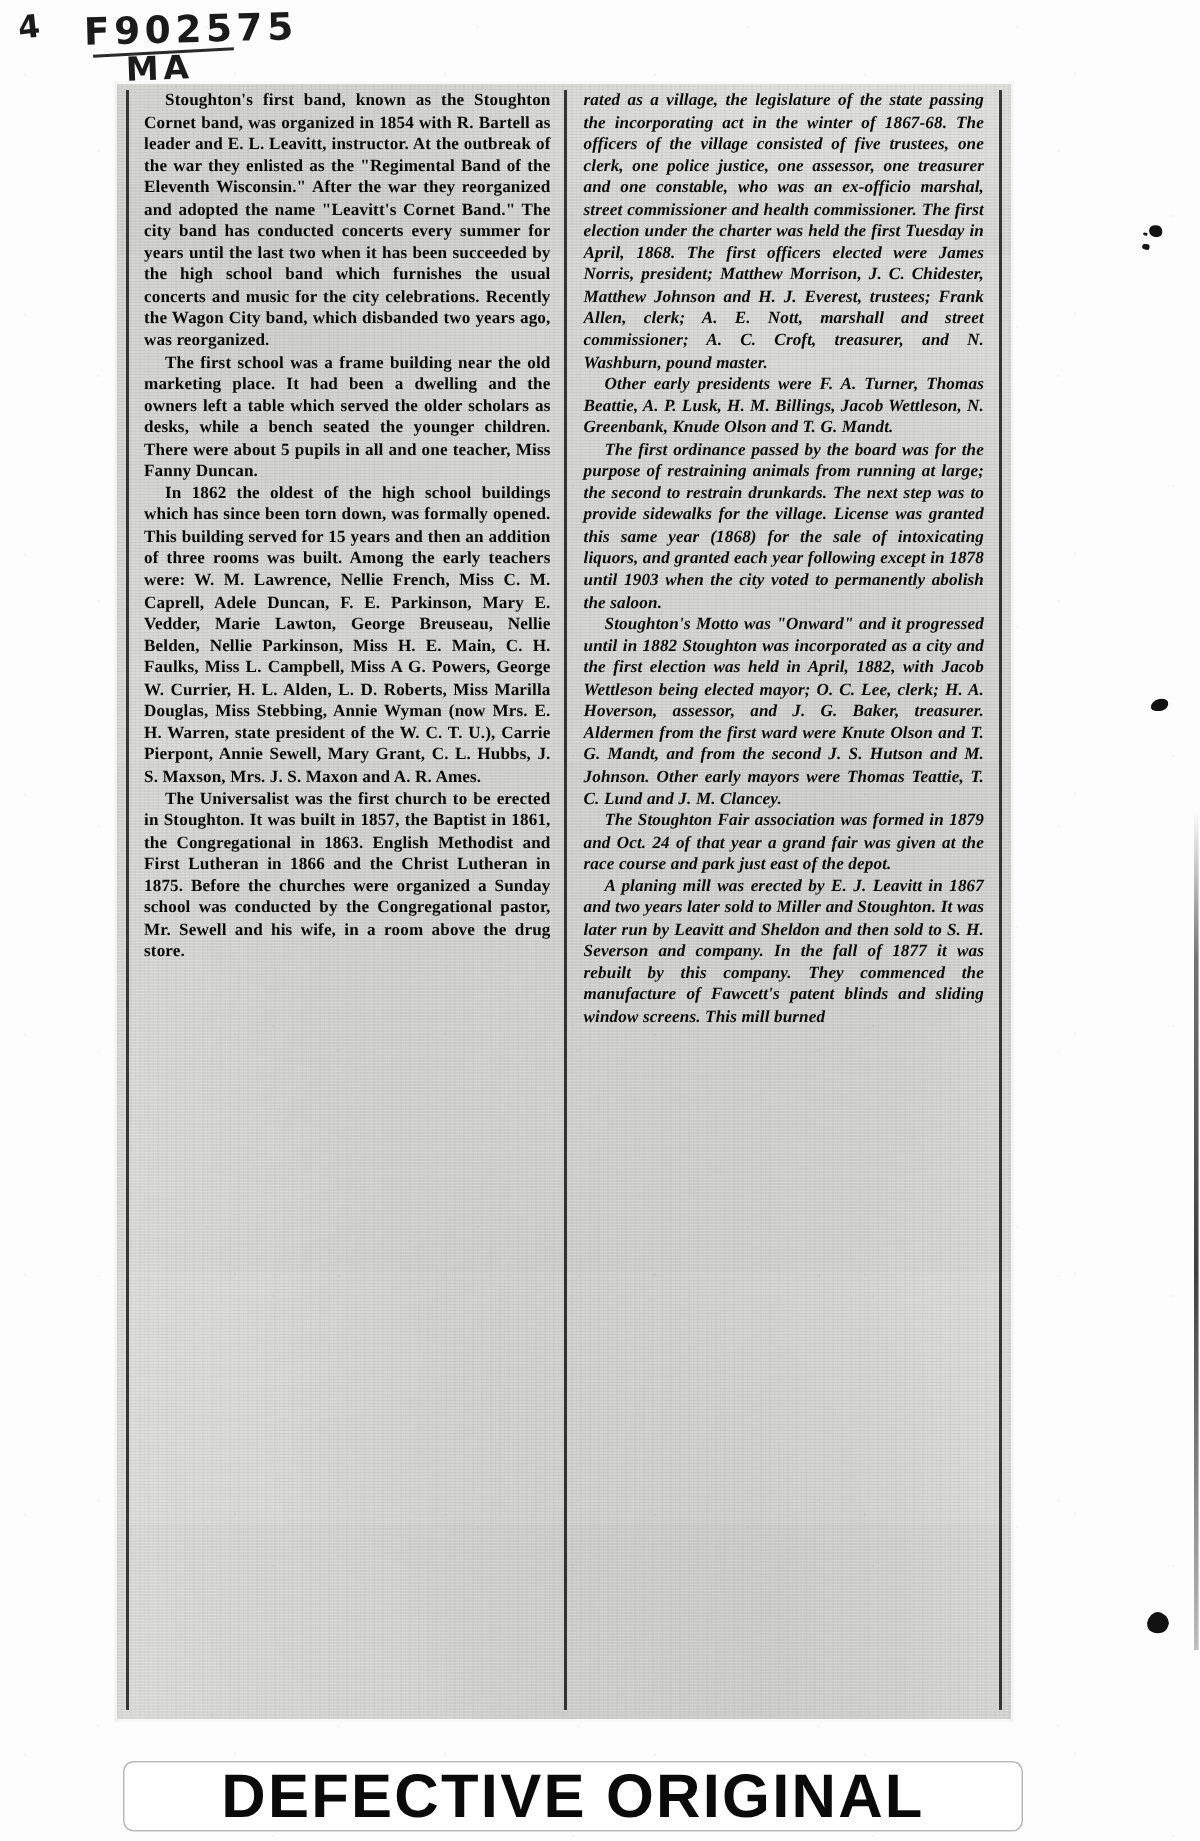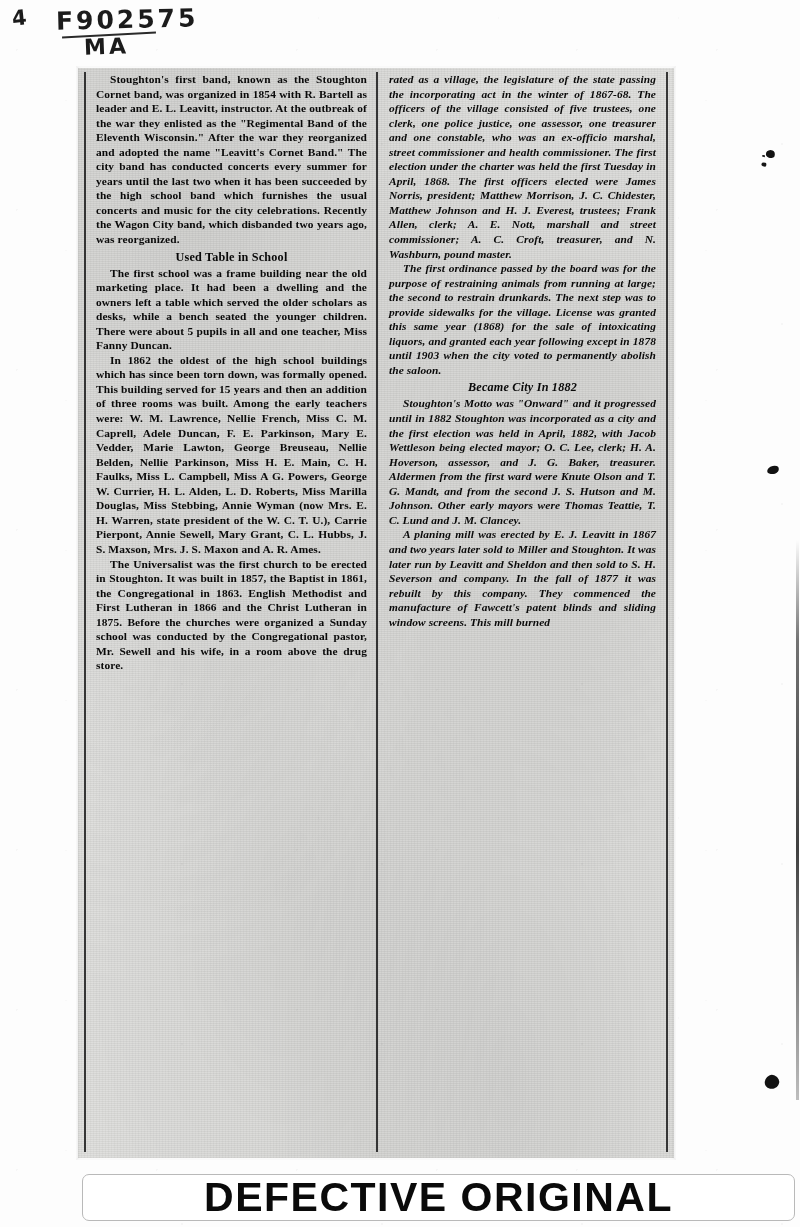--- a/index.html
+++ b/index.html
@@ -72,21 +72,21 @@
     left: 84px; top: 34px;
     font-size: 22px;
     letter-spacing: 3px;
     transform: rotate(-2deg);
   }
 
   
   #clipping {
     position: absolute;
     left: 78px;
-    top: 68px;
+    top: 56px;
     width: 596px;
     height: 1090px;
     background: #d9d9d7;
     background-image:
       repeating-linear-gradient(0deg, rgba(0,0,0,.035) 0 1px, rgba(255,255,255,.03) 1px 2px),
       repeating-linear-gradient(90deg, rgba(0,0,0,.025) 0 1px, rgba(255,255,255,.02) 1px 3px);
     box-sizing: border-box;
     padding: 4px 6px 6px 6px;
     filter: contrast(1.06);
   }
@@ -190,21 +190,21 @@
     width: 3px; height: 560px;
     background: linear-gradient(180deg, rgba(0,0,0,0), rgba(0,0,0,.55) 18%, rgba(0,0,0,.75) 55%, rgba(0,0,0,.25));
     z-index: 4;
   }
 
   
   #stamp {
     position: absolute;
     left: 82px;
     top: 1174px;
-    width: 713px;
+    width: 600px;
     height: 47px;
     background: #ffffff;
     border: 1px solid #b9b9b9;
     border-radius: 7px;
     display: flex;
     align-items: center;
     justify-content: center;
     box-sizing: border-box;
     z-index: 6;
   }
@@ -227,30 +227,30 @@
     <span class="hand" id="hand-num">4</span>
     <span class="hand" id="hand-code">F902575</span>
     <span id="hand-code-underline"></span>
     <span class="hand" id="hand-ma">MA</span>
   </div>
 
   <div id="clipping">
     <div id="columns">
       <div class="column col-left">
           <p class="para">Stoughton's first band, known as the Stoughton Cornet band, was organized in 1854 with R. Bartell as leader and E. L. Leavitt, instructor. At the outbreak of the war they enlisted as the "Regimental Band of the Eleventh Wisconsin." After the war they reorganized and adopted the name "Leavitt's Cornet Band." The city band has conducted concerts every summer for years until the last two when it has been succeeded by the high school band which furnishes the usual concerts and music for the city celebrations. Recently the Wagon City band, which disbanded two years ago, was reorganized.</p>
-          <p class="subhead">Used Table in School</p>
           <p class="para">The first school was a frame building near the old marketing place. It had been a dwelling and the owners left a table which served the older scholars as desks, while a bench seated the younger children. There were about 5 pupils in all and one teacher, Miss Fanny Duncan.</p>
           <p class="para">In 1862 the oldest of the high school buildings which has since been torn down, was formally opened. This building served for 15 years and then an addition of three rooms was built. Among the early teachers were: W. M. Lawrence, Nellie French, Miss C. M. Caprell, Adele Duncan, F. E. Parkinson, Mary E. Vedder, Marie Lawton, George Breuseau, Nellie Belden, Nellie Parkinson, Miss H. E. Main, C. H. Faulks, Miss L. Campbell, Miss A G. Powers, George W. Currier, H. L. Alden, L. D. Roberts, Miss Marilla Douglas, Miss Stebbing, Annie Wyman (now Mrs. E. H. Warren, state president of the W. C. T. U.), Carrie Pierpont, Annie Sewell, Mary Grant, C. L. Hubbs, J. S. Maxson, Mrs. J. S. Maxon and A. R. Ames.</p>
           <p class="para">The Universalist was the first church to be erected in Stoughton. It was built in 1857, the Baptist in 1861, the Congregational in 1863. English Methodist and First Lutheran in 1866 and the Christ Lutheran in 1875. Before the churches were organized a Sunday school was conducted by the Congregational pastor, Mr. Sewell and his wife, in a room above the drug store.</p>
         </div>
       <div class="column col-right">
           <p class="para cont">rated as a village, the legislature of the state passing the incorporating act in the winter of 1867-68. The officers of the village consisted of five trustees, one clerk, one police justice, one assessor, one treasurer and one constable, who was an ex-officio marshal, street commissioner and health commissioner. The first election under the charter was held the first Tuesday in April, 1868. The first officers elected were James Norris, president; Matthew Morrison, J. C. Chidester, Matthew Johnson and H. J. Everest, trustees; Frank Allen, clerk; A. E. Nott, marshall and street commissioner; A. C. Croft, treasurer, and N. Washburn, pound master.</p>
+          <p class="para">Other early presidents were F. A. Turner, Thomas Beattie, A. P. Lusk, H. M. Billings, Jacob Wettleson, N. Greenbank, Knude Olson and T. G. Mandt.</p>
           <p class="para">The first ordinance passed by the board was for the purpose of restraining animals from running at large; the second to restrain drunkards. The next step was to provide sidewalks for the village. License was granted this same year (1868) for the sale of intoxicating liquors, and granted each year following except in 1878 until 1903 when the city voted to permanently abolish the saloon.</p>
-          <p class="subhead">Became City In 1882</p>
           <p class="para">Stoughton's Motto was "Onward" and it progressed until in 1882 Stoughton was incorporated as a city and the first election was held in April, 1882, with Jacob Wettleson being elected mayor; O. C. Lee, clerk; H. A. Hoverson, assessor, and J. G. Baker, treasurer. Aldermen from the first ward were Knute Olson and T. G. Mandt, and from the second J. S. Hutson and M. Johnson. Other early mayors were Thomas Teattie, T. C. Lund and J. M. Clancey.</p>
+          <p class="para">The Stoughton Fair association was formed in 1879 and Oct. 24 of that year a grand fair was given at the race course and park just east of the depot.</p>
           <p class="para">A planing mill was erected by E. J. Leavitt in 1867 and two years later sold to Miller and Stoughton. It was later run by Leavitt and Sheldon and then sold to S. H. Severson and company. In the fall of 1877 it was rebuilt by this company. They commenced the manufacture of Fawcett's patent blinds and sliding window screens. This mill burned</p>
         </div>
     </div>
     <div id="grain"></div>
   </div>
 
   <span class="blot" id="blot-top"></span>
   <span class="blot" id="blot-mid"></span>
   <span class="blot" id="blot-low"></span>
   <span id="edge-streak"></span>

